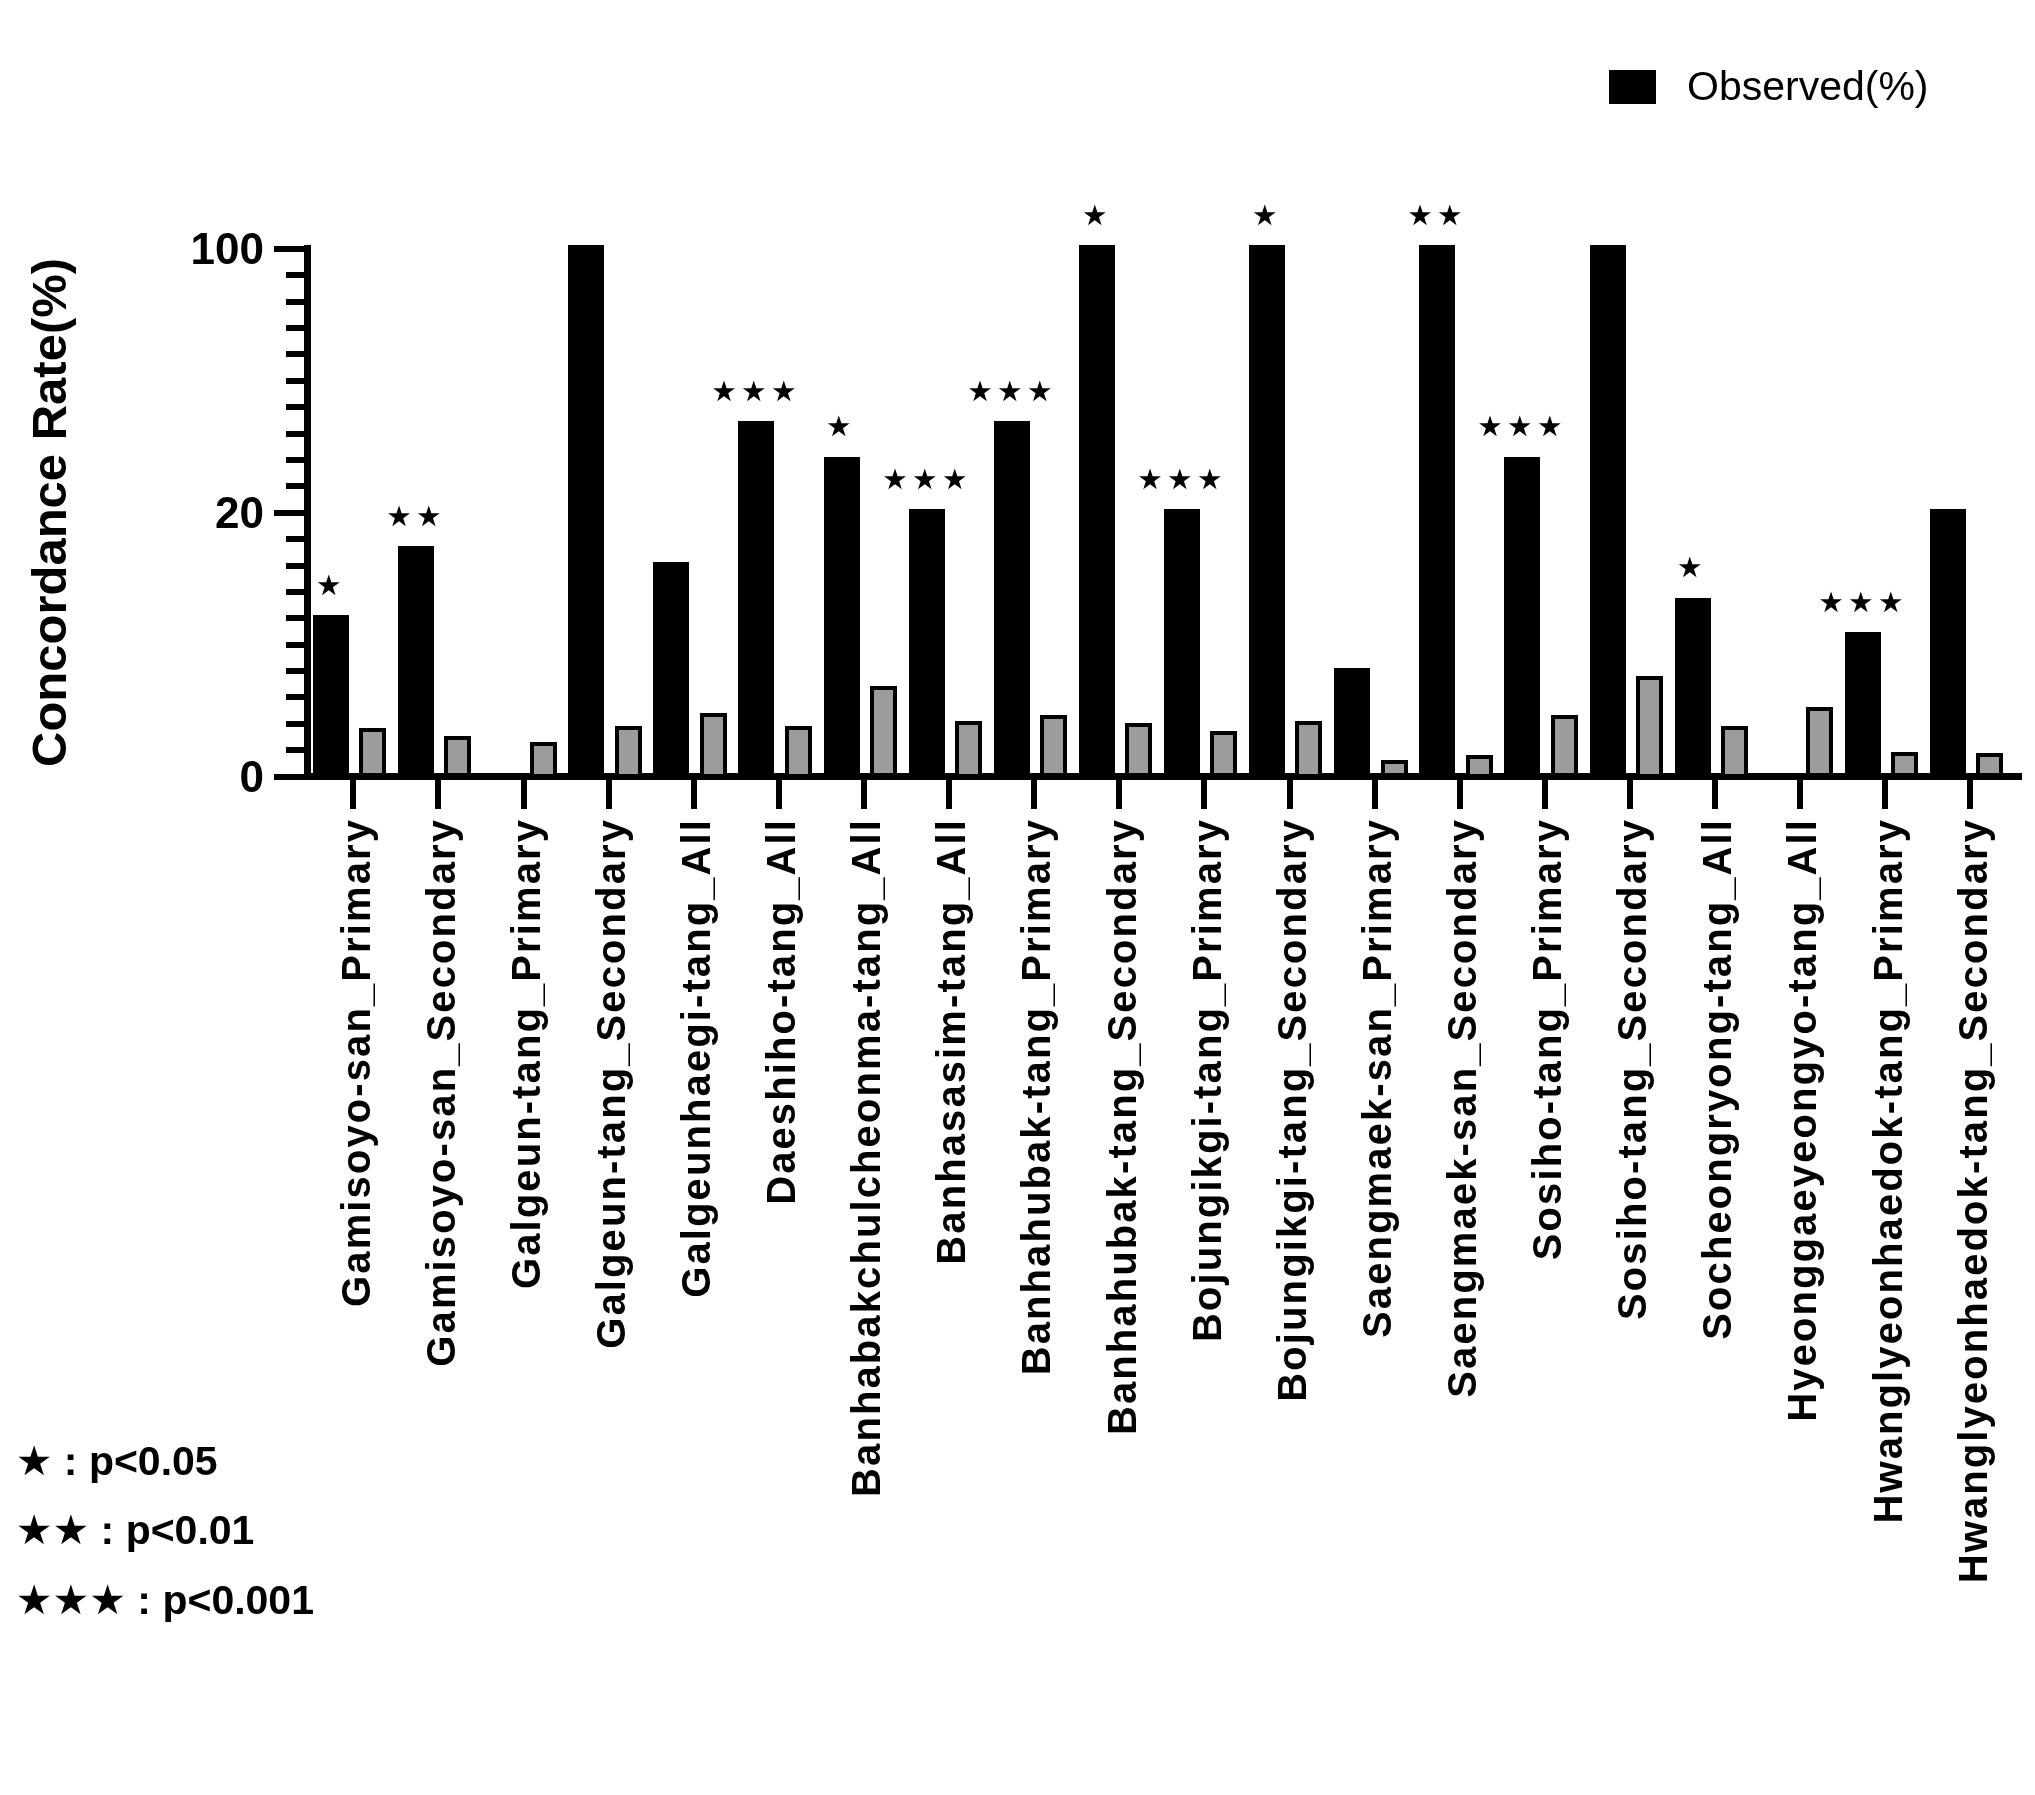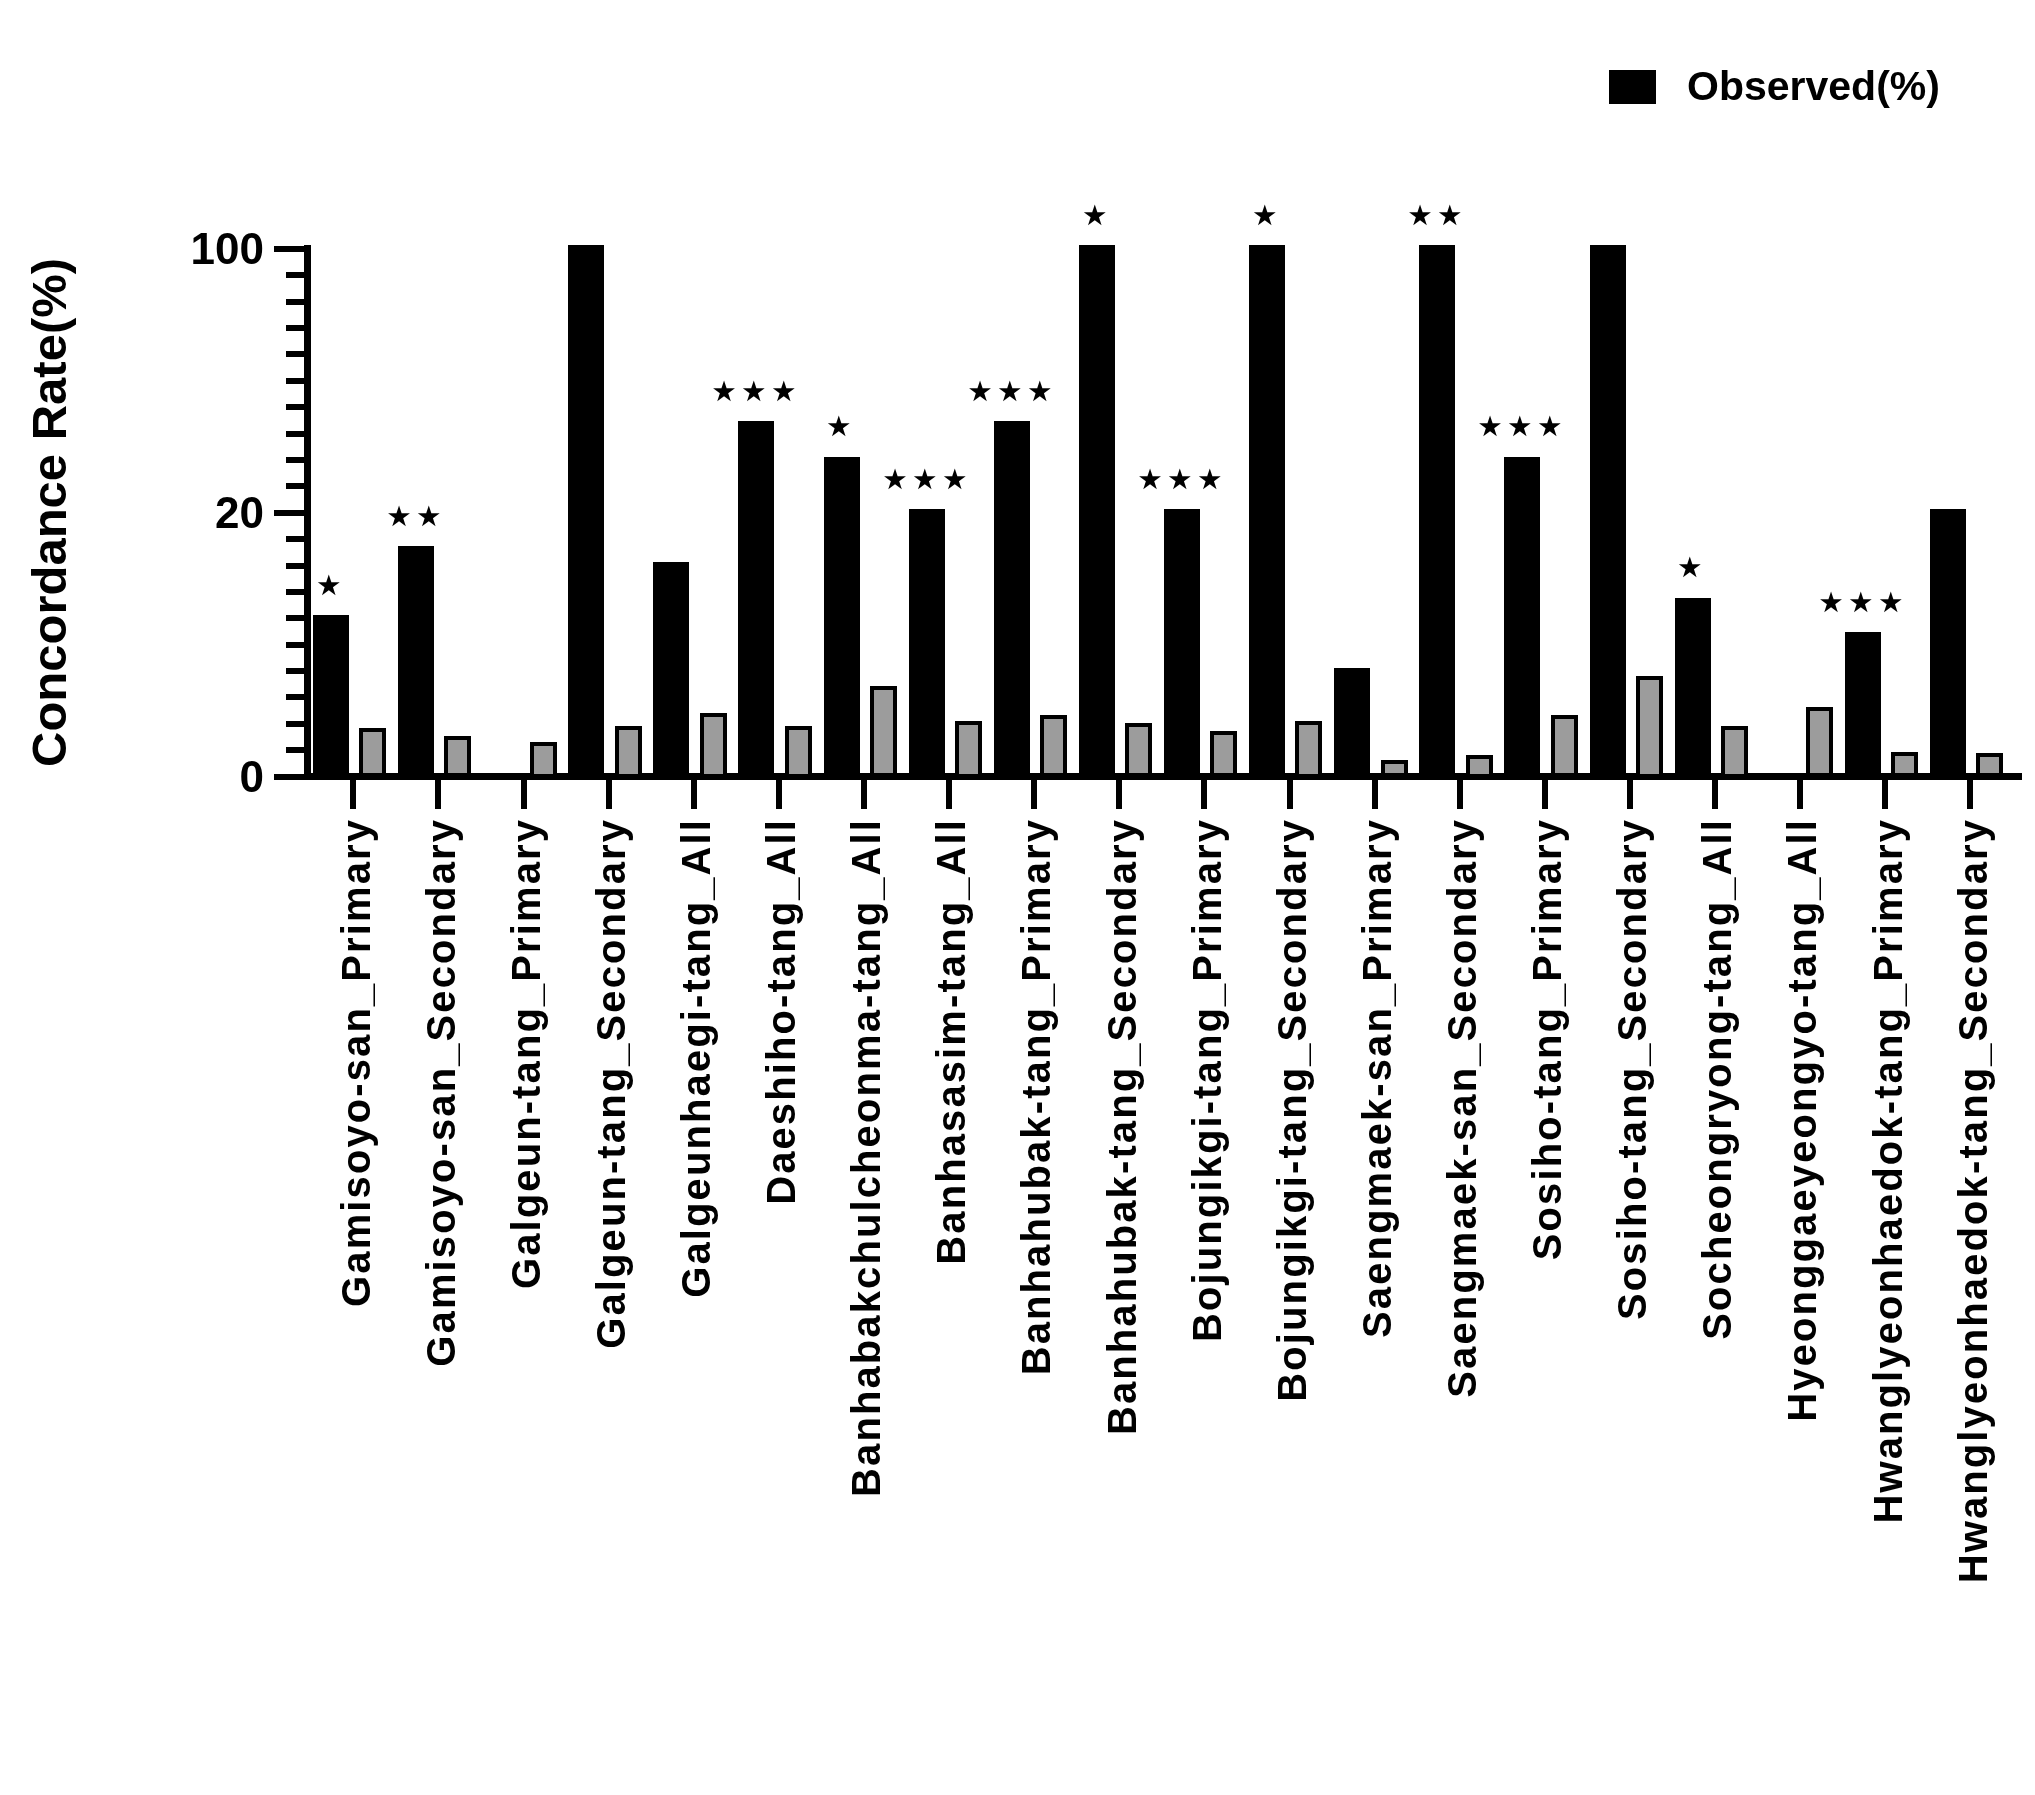--- a/index.html
+++ b/index.html
@@ -2,21 +2,21 @@
 <html style="font-size:11.4px"><head>
 <meta charset="utf-8">
 <style>
   html,body{margin:0;padding:0;background:#ffffff;}
   body{width:2035px;height:1796px;position:relative;overflow:hidden;
        font-family:"Liberation Sans","DejaVu Sans",sans-serif;color:#000;}
   .chart{position:absolute;inset:0;background:#fff;}
   .title{position:absolute;left:285px;top:4.3px;width:1427px;text-align:center;
          font-size:49px;font-weight:bold;letter-spacing:0.7px;}
   .legend{position:absolute;left:1609px;top:63px;}
-  .legend-row{display:flex;align-items:center;margin-bottom:27px;font-weight:bold;}
+  .legend-row{display:flex;align-items:center;margin-bottom:27px;}
   .swatch{width:47px;height:34px;margin-right:31px;flex:0 0 auto;}
   .swatch-observed{background:#000;}
   .swatch-null{background:#9c9c9c;border:6.4px solid #000;width:34px;height:21.4px;}
   .legend-label{font-size:41px;}
   .y-title{position:absolute;left:21.4px;top:767px;transform:rotate(-90deg);
            transform-origin:0 0;white-space:nowrap;font-size:49px;font-weight:bold;}
   .x-title{position:absolute;left:271px;top:1712px;width:1498px;text-align:center;
            font-size:49px;font-weight:bold;}
   .axis-line{position:absolute;background:#000;}
   .tick{position:absolute;background:#000;}
@@ -201,15 +201,20 @@
         <span>Hwanglyeonhaedok-tang_Primary</span>
       </div>
       <div class="bar bar-observed" style="left: 1930px; top: 509px; width: 36px; height: 264px;"></div>
       <div class="bar bar-null" style="left: 1976px; top: 753px; width: 27px; height: 20px;"></div>
       <div class="tick" style="left: 1967px; top: 780px; width: 6.4px; height: 28.5px;"></div>
       <div class="cat-label" style="left: 1951px; top: 818px;">
         <span>Hwanglyeonhaedok-tang_Secondary</span>
       </div>
     </div>
 
+  <div class="footnotes">
+    <div class="footnote starify">★ : p&lt;0.05</div>
+    <div class="footnote starify">★★ : p&lt;0.01</div>
+    <div class="footnote starify">★★★ : p&lt;0.001</div>
+  </div>
 
 </div>
 
 
 </body></html>

